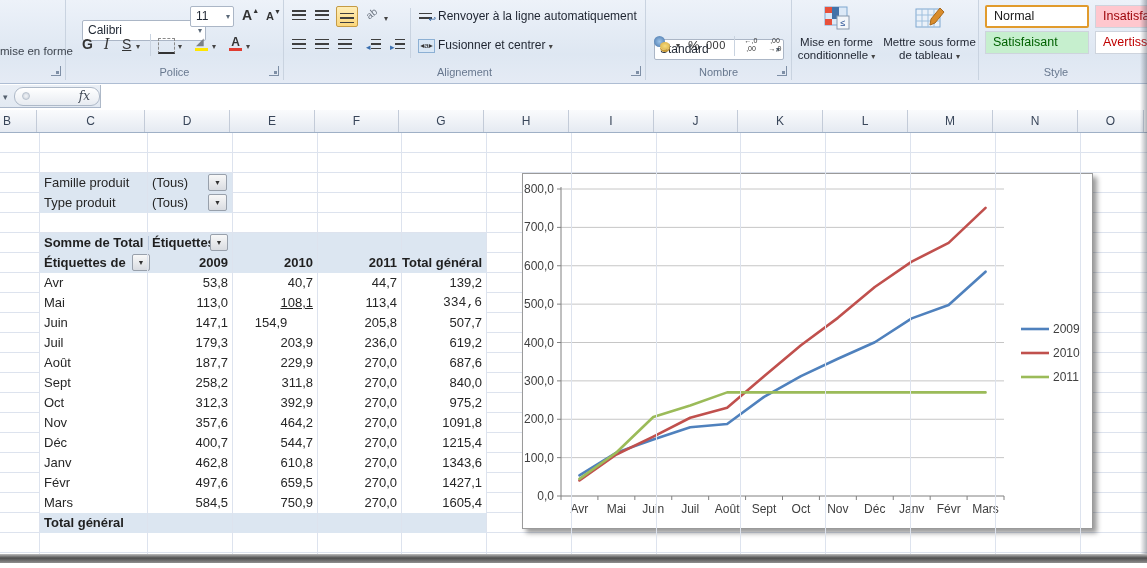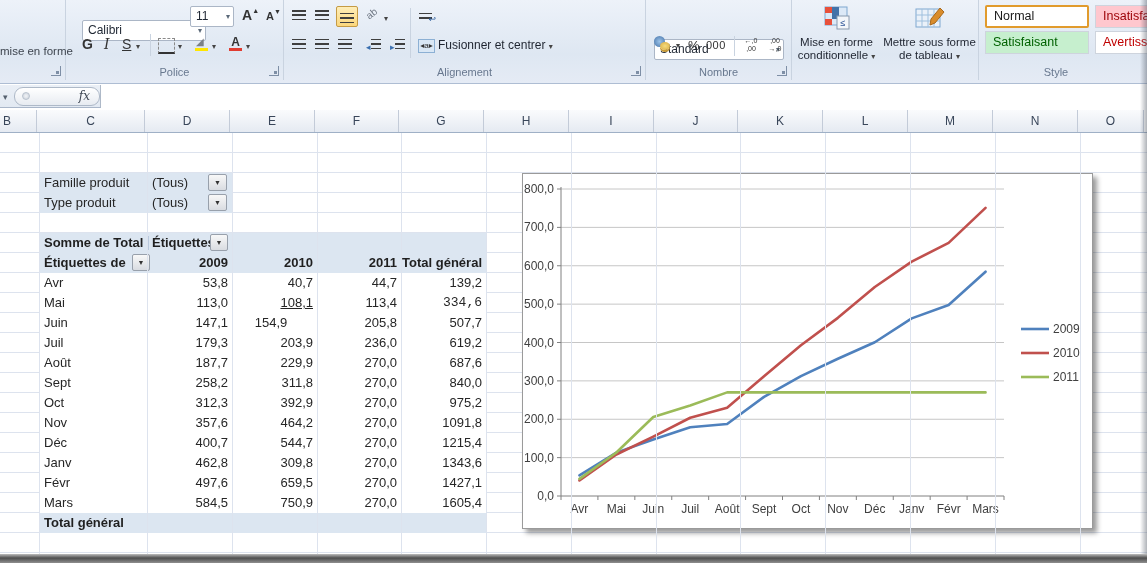--- a/index.html
+++ b/index.html
@@ -128,20 +128,21 @@
       <span class="ddm" style="position:absolute;left:100px;top:14px;">▾</span>
       <div class="ibtn" style="left:8px;top:38px;"><span class="bars"></span></div>
       <div class="ibtn" style="left:31px;top:38px;"><span class="bars"></span></div>
       <div class="ibtn" style="left:54px;top:38px;"><span class="bars"></span></div>
       <div class="ibtn" style="left:82px;top:38px;"><span style="font-size:9px;color:#3A6FB0;">◂</span><span class="bars" style="width:10px;"></span></div>
       <div class="ibtn" style="left:106px;top:38px;"><span style="font-size:9px;color:#3A6FB0;">▸</span><span class="bars" style="width:10px;"></span></div>
       <div class="vsep" style="left:126px;top:8px;height:50px;"></div>
       <div class="ibtn" style="left:134px;top:10px;width:15px;height:12px;">
         <span class="bars" style="width:13px;height:9px;"></span><span style="position:absolute;right:-3px;bottom:-2px;font-size:9px;color:#2E5F9E;">↩</span>
       </div>
+      <div class="rtxt" style="left:154px;top:5px;">Renvoyer à la ligne automatiquement</div>
       <div class="ibtn" style="left:134px;top:39px;width:15px;height:12px;background:#D9E7F5;border:1px solid #8CB0D4;font-size:8px;line-height:11px;color:#333;">◂a▸</div>
       <div class="rtxt" style="left:154px;top:34px;">
         <span>Fusionner et centrer</span>
         <span class="ddm">▾</span>
       </div>
       <div class="grp-label">Alignement</div>
       <span class="launcher"></span>
     </div>
 
     <div class="grp" style="left:646px;width:146px;">
@@ -309,21 +310,21 @@
         <div class="prow" style="top: 300px;">
           <span style="left: 4px;">Déc</span>
           <span style="left: 104px; width: 84px; text-align: right;">400,7</span>
           <span style="left: 189px; width: 84px; text-align: right;">544,7</span>
           <span style="left: 273px; width: 84px; text-align: right;">270,0</span>
           <span style="left: 357px; width: 85px; text-align: right;">1215,4</span>
         </div>
         <div class="prow" style="top: 320px;">
           <span style="left: 4px;">Janv</span>
           <span style="left: 104px; width: 84px; text-align: right;">462,8</span>
-          <span style="left: 189px; width: 84px; text-align: right;">309,8</span>
+          <span style="left: 189px; width: 84px; text-align: right;">610,8</span>
           <span style="left: 273px; width: 84px; text-align: right;">270,0</span>
           <span style="left: 357px; width: 85px; text-align: right;">1343,6</span>
         </div>
         <div class="prow" style="top: 340px;">
           <span style="left: 4px;">Févr</span>
           <span style="left: 104px; width: 84px; text-align: right;">497,6</span>
           <span style="left: 189px; width: 84px; text-align: right;">659,5</span>
           <span style="left: 273px; width: 84px; text-align: right;">270,0</span>
           <span style="left: 357px; width: 85px; text-align: right;">1427,1</span>
         </div>

